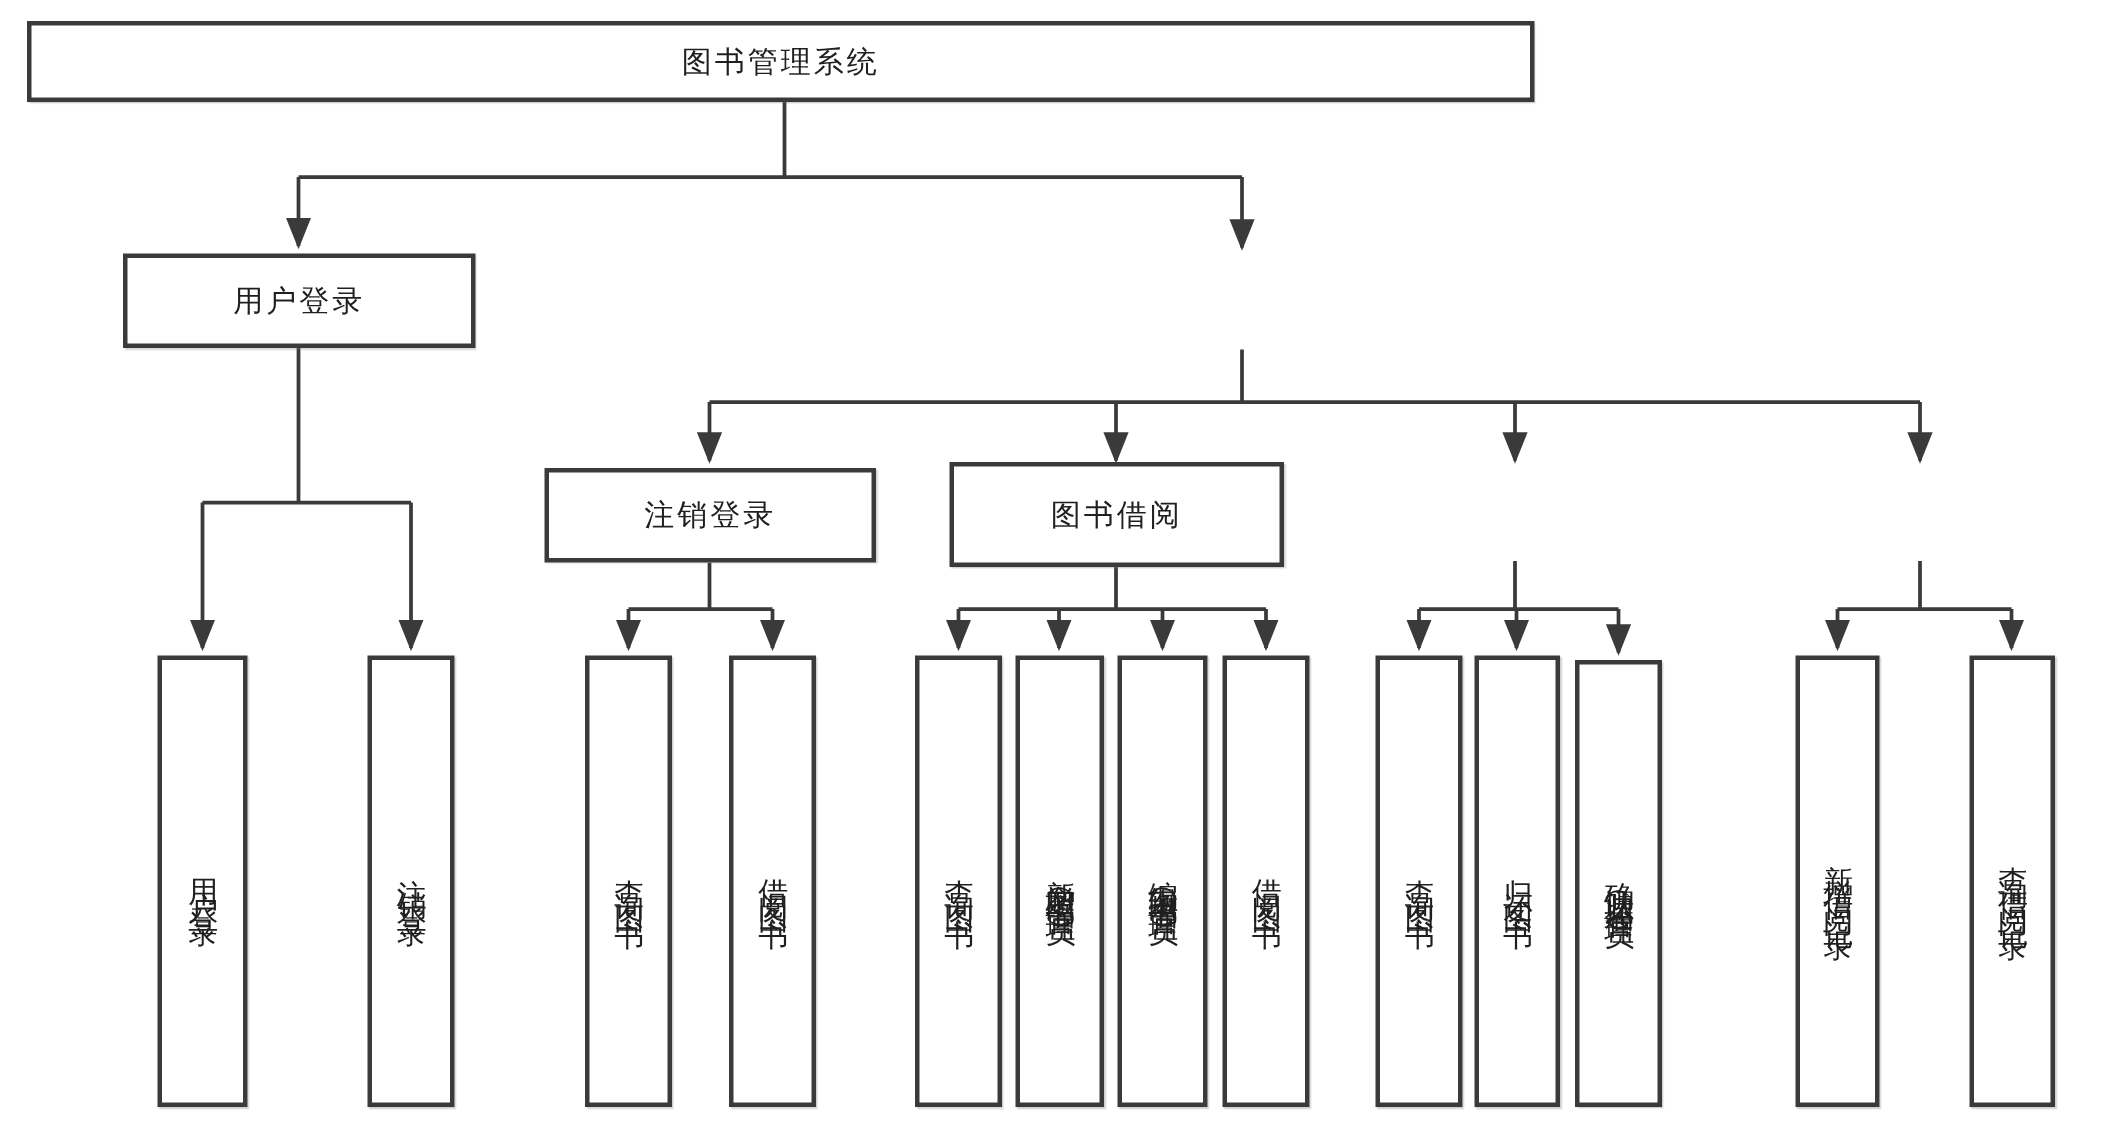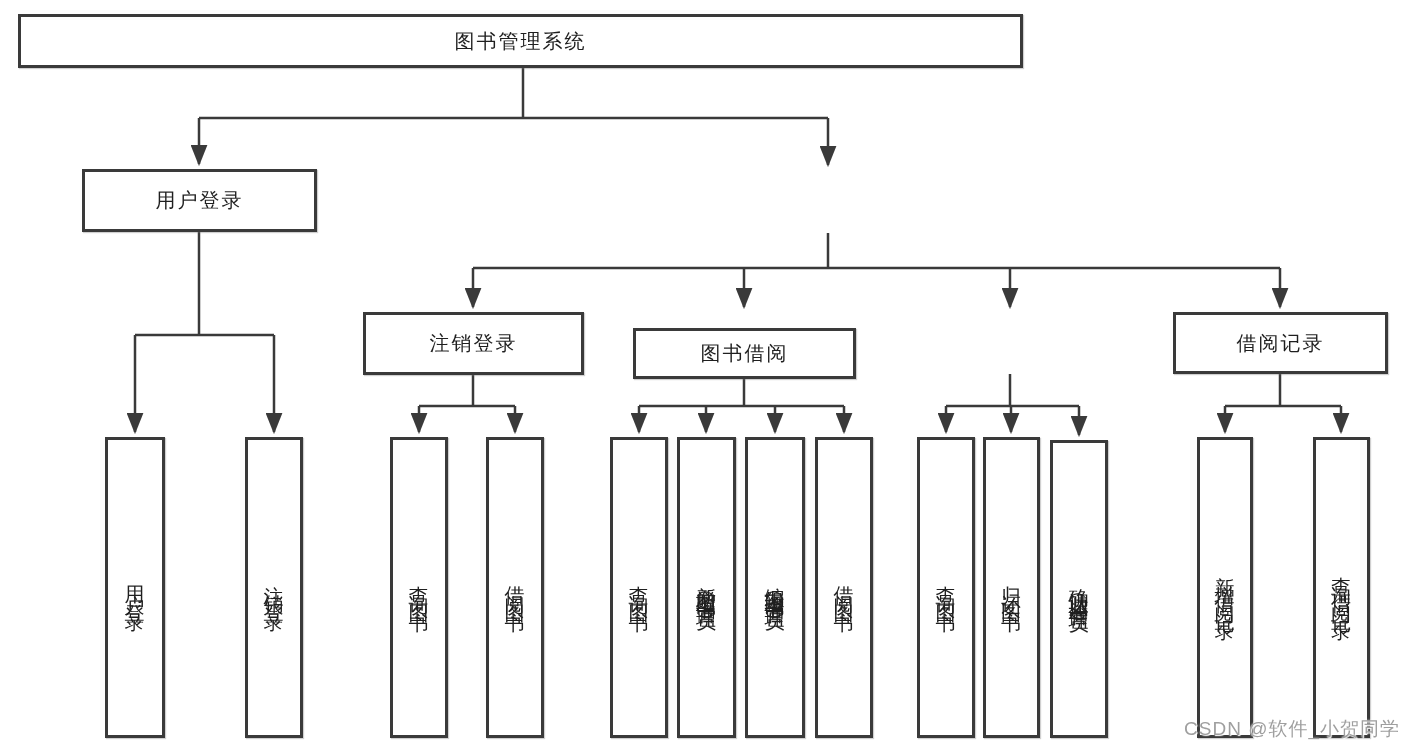--- a/index.html
+++ b/index.html
@@ -78,22 +78,21 @@
       <line x1="1225" y1="406" x2="1225" y2="432" marker-end="url(#arw)"></line>
       <line x1="1341" y1="406" x2="1341" y2="432" marker-end="url(#arw)"></line>
     </g>
   </svg>
 
   <div class="box h" style="left:18px;top:14px;width:1005px;height:54px">图书管理系统</div>
 
   <div class="box h" style="left:82px;top:169px;width:235px;height:63px">用户登录</div>
 
   <div class="box h" style="left:363px;top:312px;width:221px;height:63px">注销登录</div>
-  <div class="box h" style="left:633px;top:328px;width:223px;height:51px">图书借阅</div>
-  <div class="box h" style="left:1173px;top:312px;width:215px;height:62px">借阅记录</div>
+  <div class="box h" style="left:633px;top:308px;width:223px;height:70px">图书借阅</div>
 
   <div class="box v" style="left:105px;top:437px;width:60px;height:301px">
     <span class="vlabel">用户登录</span>
   </div>
   <div class="box v" style="left:245px;top:437px;width:58px;height:301px">
     <span class="vlabel">注销登录</span>
   </div>
 
   <div class="box v" style="left:390px;top:437px;width:58px;height:301px">
     <span class="vlabel">查询图书</span>
@@ -125,15 +124,14 @@
     <span class="vlabel" style="letter-spacing: 0.18em;">确认归还（管理员）</span>
   </div>
 
   <div class="box v" style="left:1197px;top:437px;width:56px;height:301px">
     <span class="vlabel">新增借阅记录</span>
   </div>
   <div class="box v" style="left:1313px;top:437px;width:57px;height:301px">
     <span class="vlabel">查询借阅记录</span>
   </div>
 
-  <div class="watermark">CSDN @软件_小贺同学</div>
 
 </div>
 
 </body></html>

